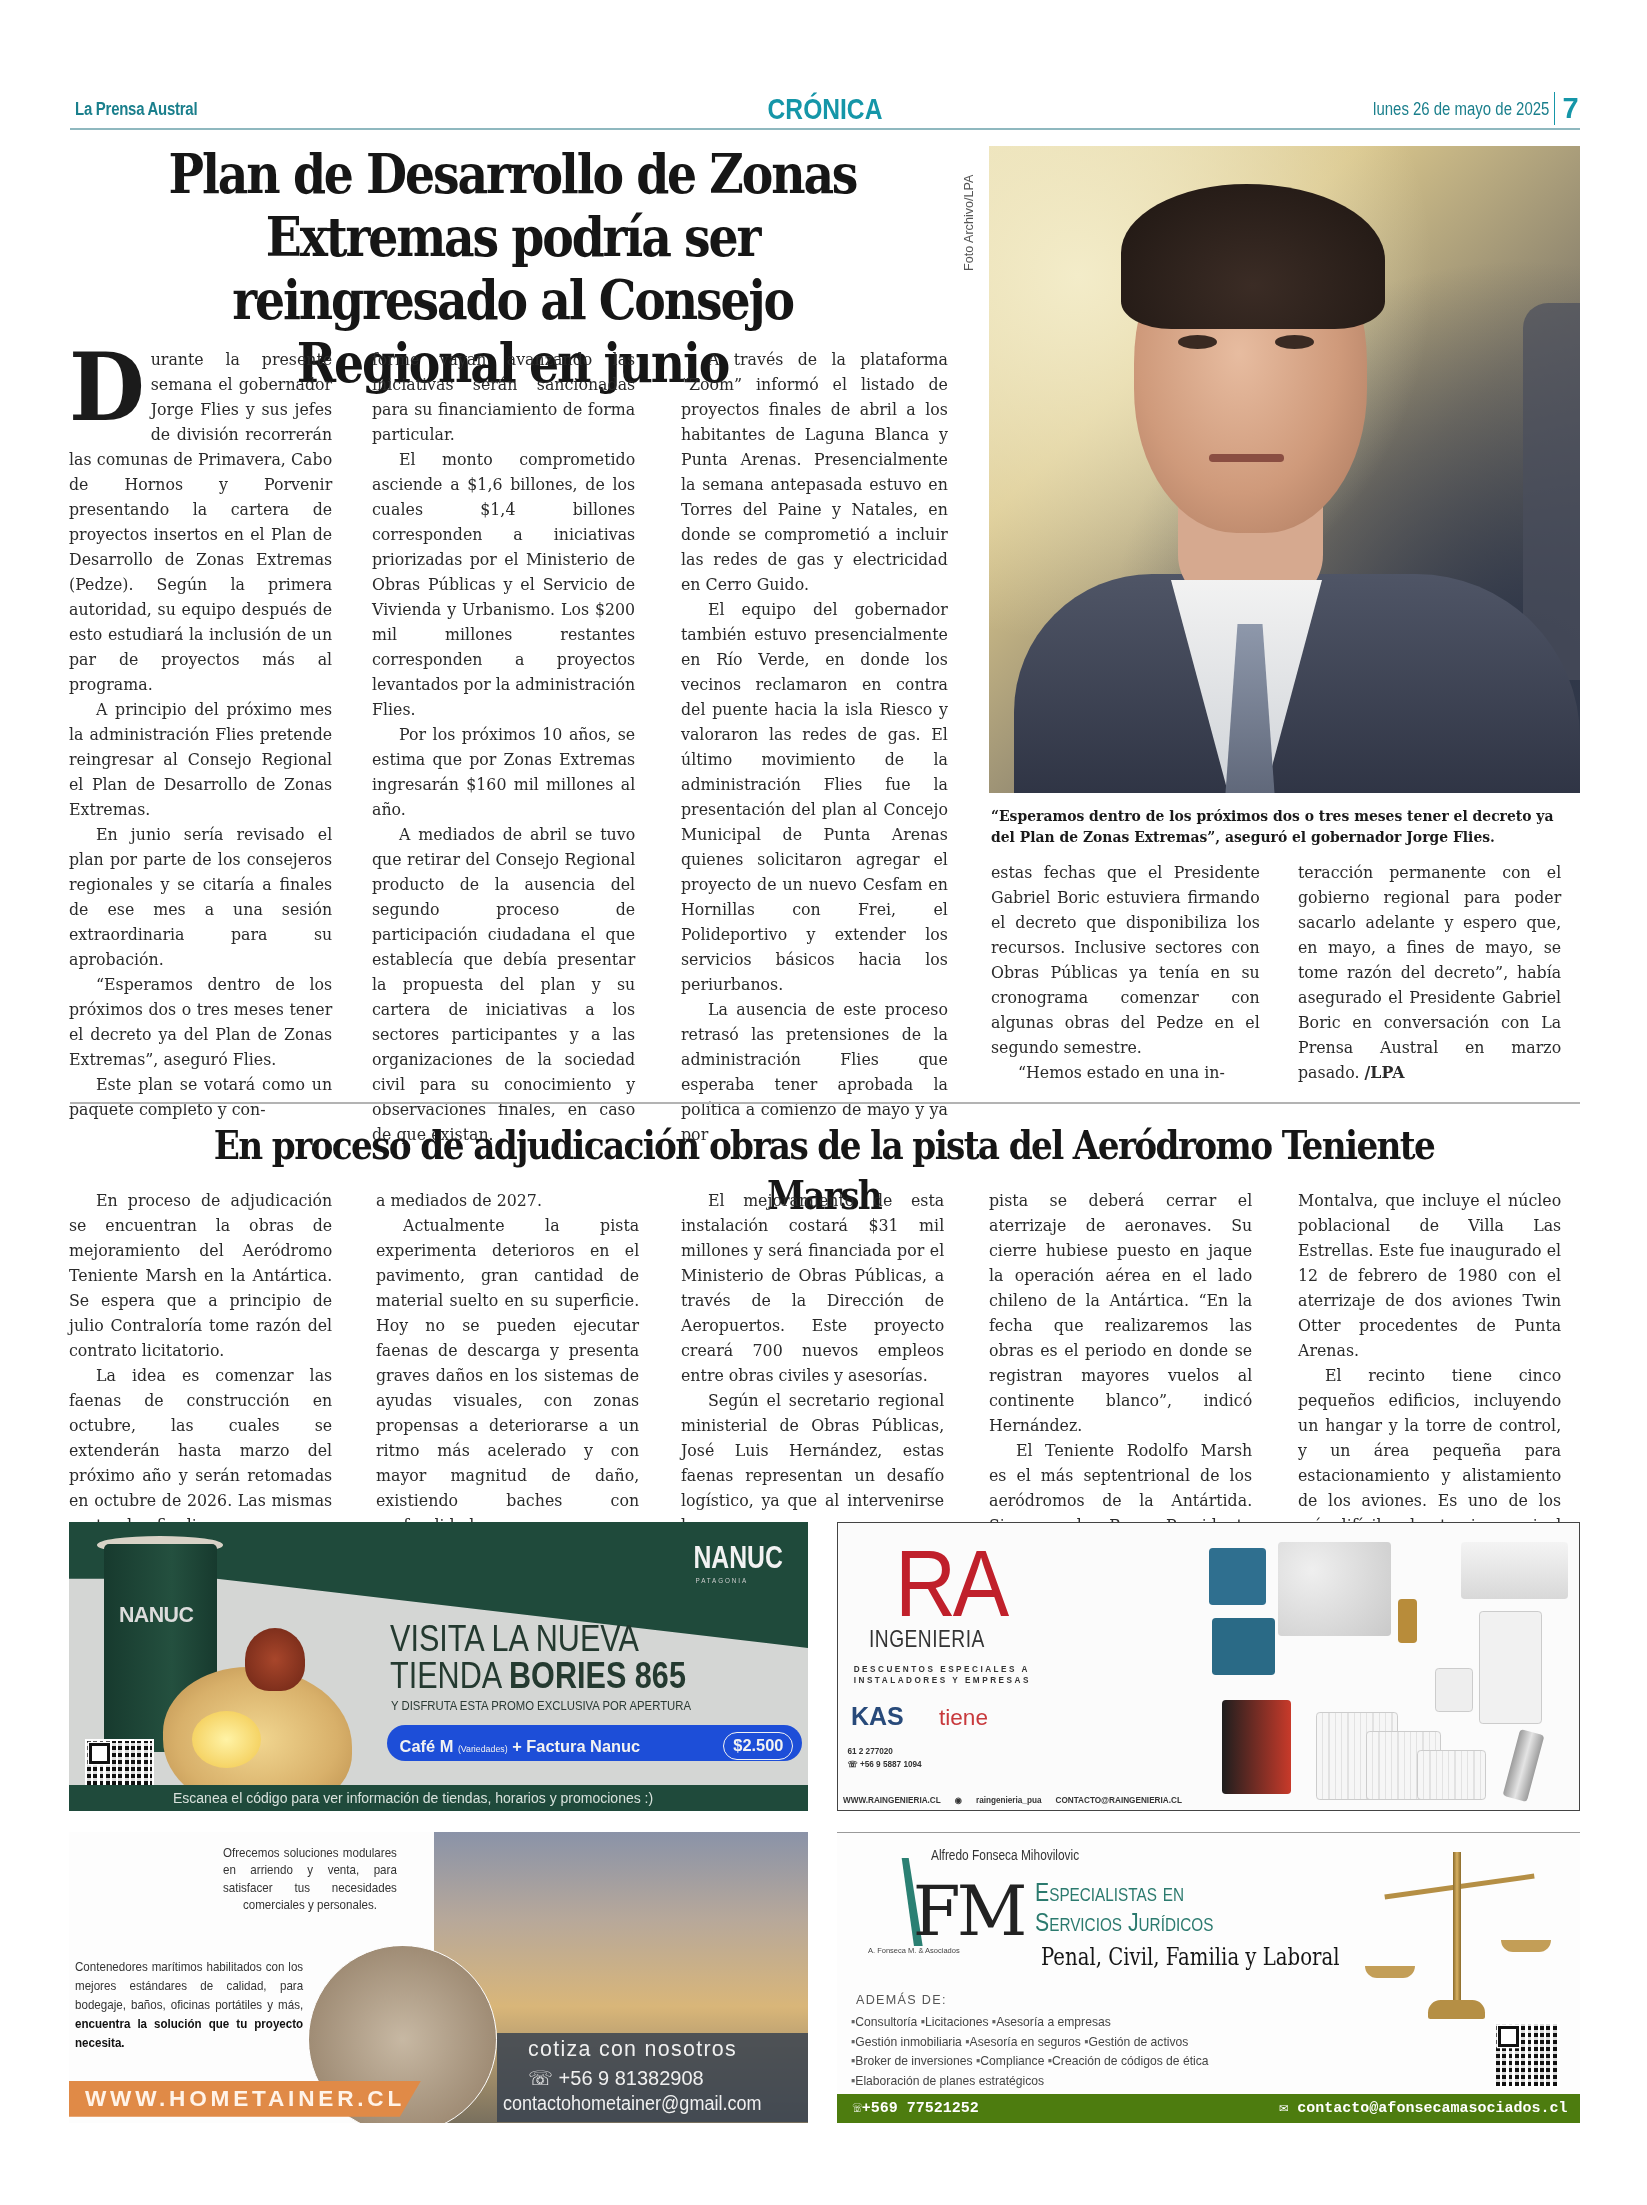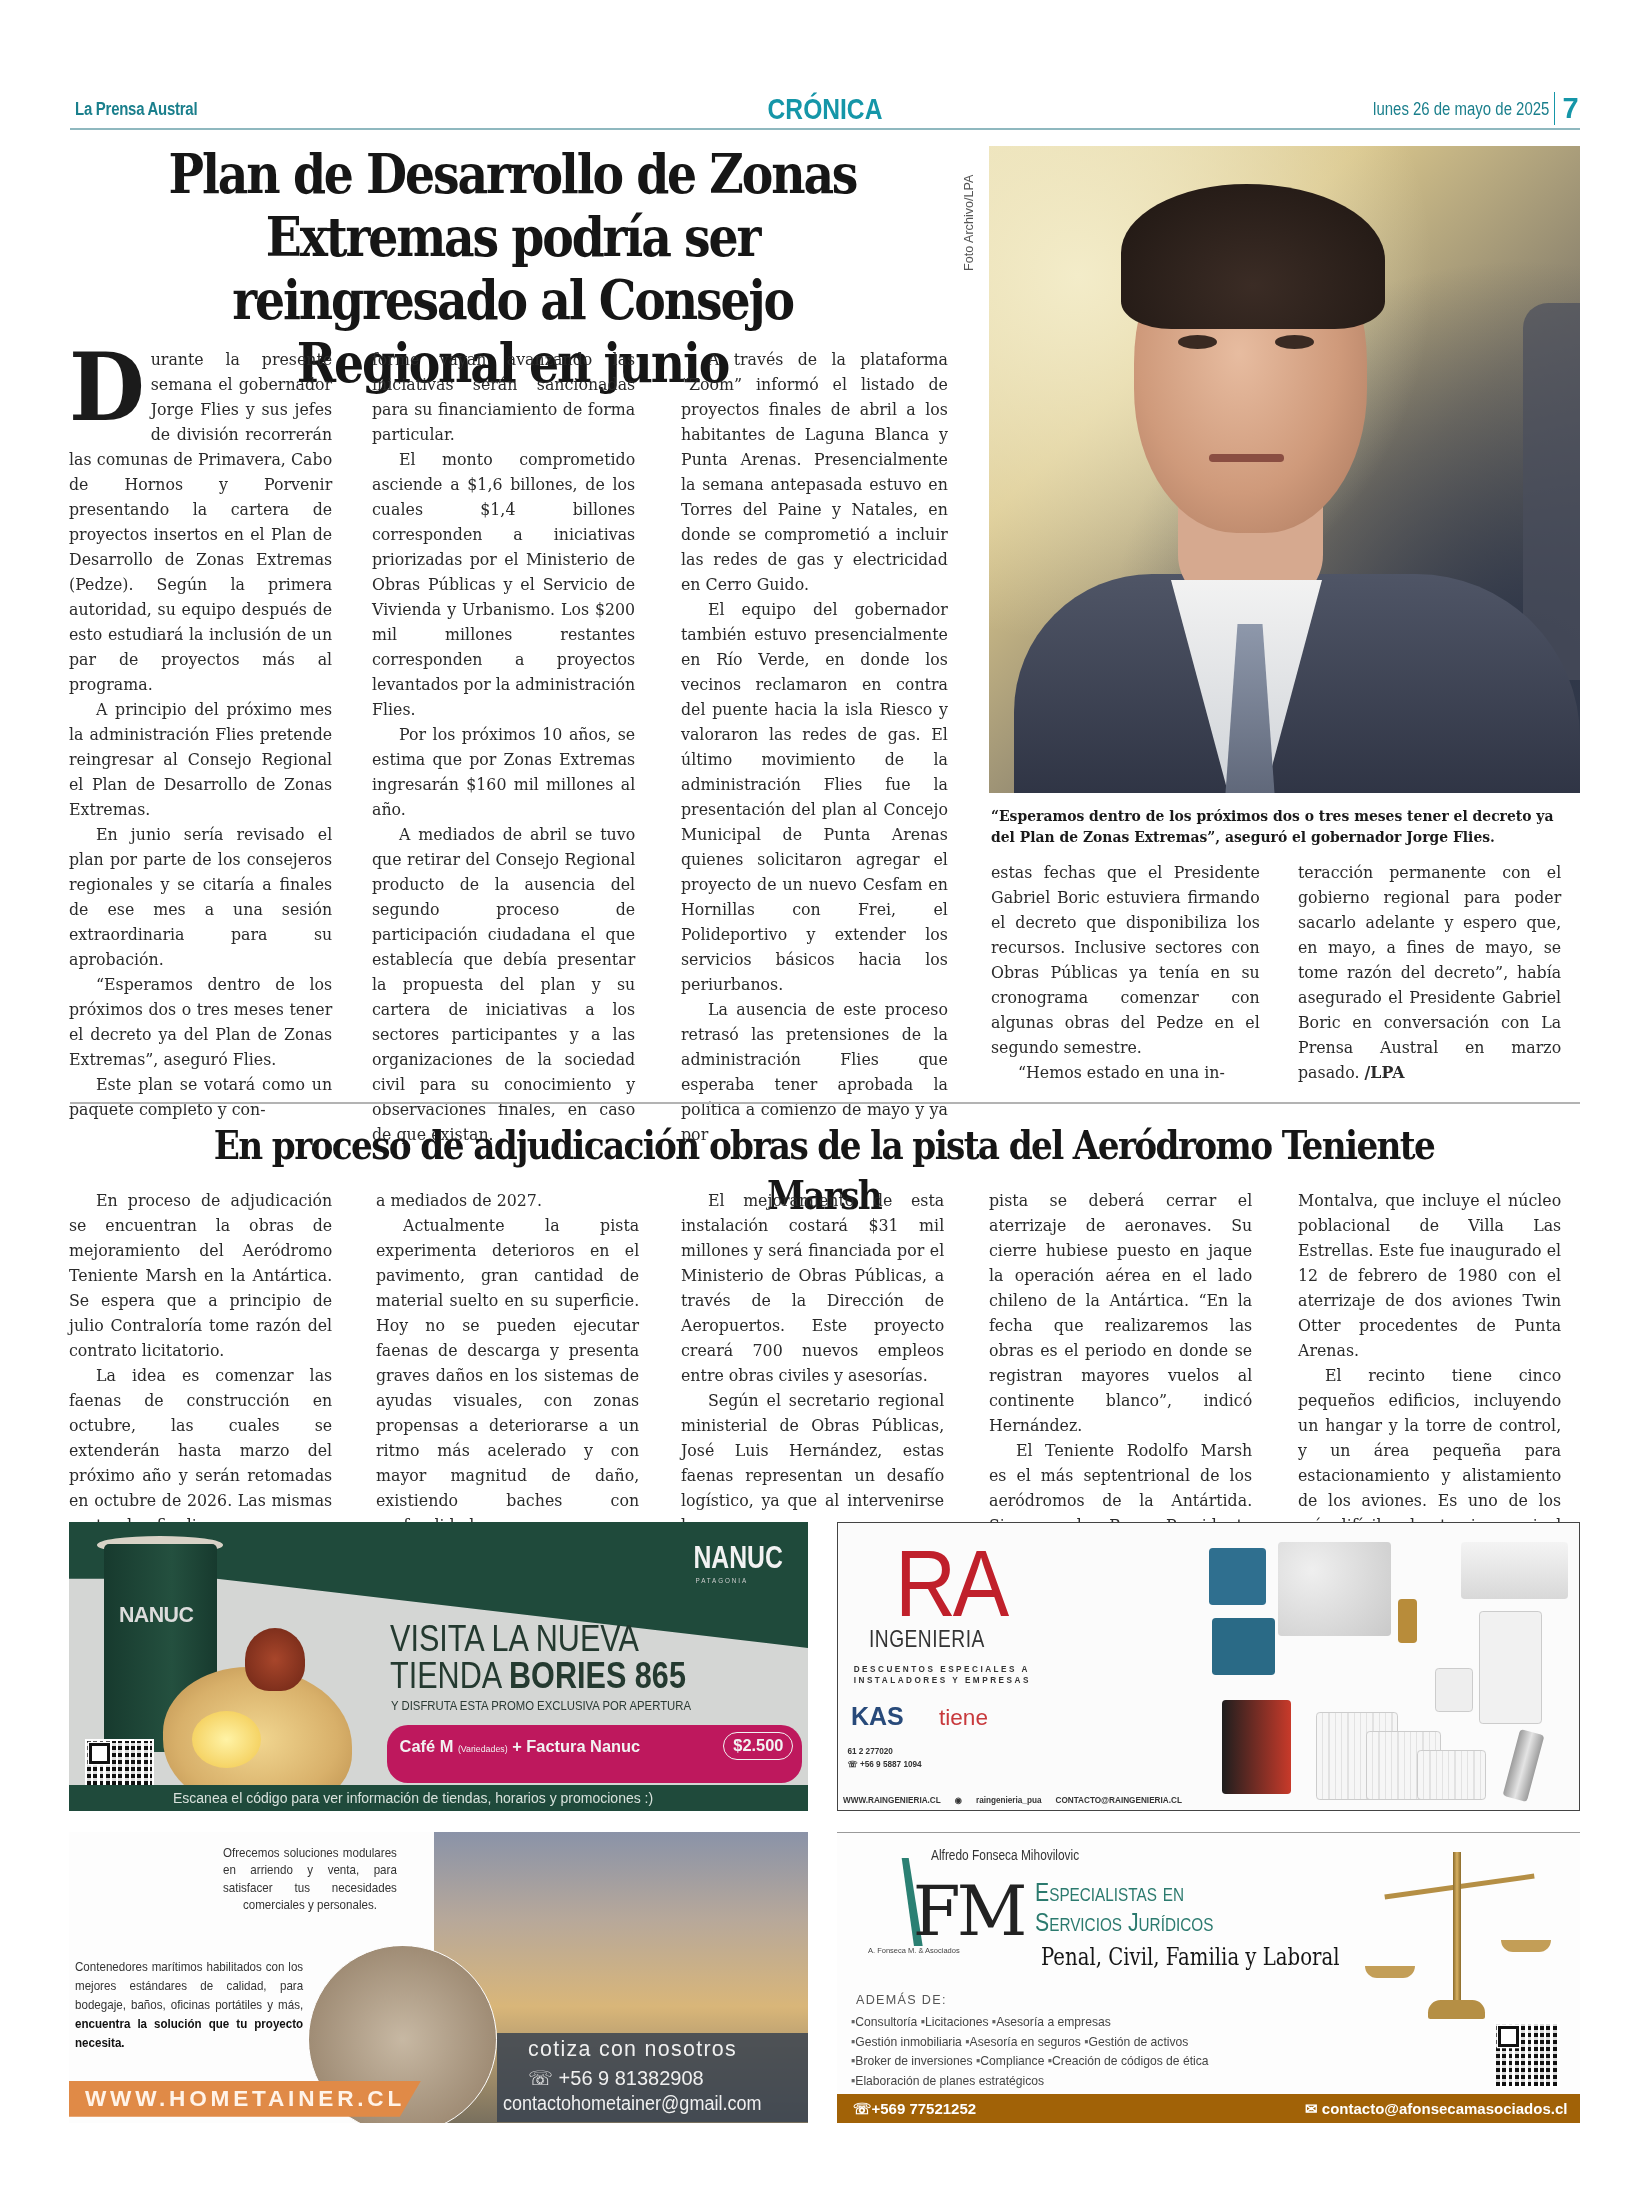--- a/index.html
+++ b/index.html
@@ -64,21 +64,21 @@
   .ad-nanuc .cup-logo { position: absolute; left: 50px; top: 81px; font-family: "Liberation Sans", sans-serif; font-weight: bold; font-size: 21.4px; color: #dcdcdc; letter-spacing: -0.6px; }
   .ad-nanuc .pastry { position: absolute; left: 94px; top: 145px; width: 189px; height: 145px; background: radial-gradient(ellipse at 50% 50%, #f1d690, #d8b06a 60%, #b78a4a); border-radius: 45% 55% 40% 50%; }
   .ad-nanuc .jam { position: absolute; left: 176px; top: 106px; width: 60px; height: 63px; background: radial-gradient(ellipse, #a8462b, #6e2616); border-radius: 50% 50% 40% 40%; }
   .ad-nanuc .cream { position: absolute; left: 123px; top: 189px; width: 69px; height: 57px; background: radial-gradient(ellipse, #fff3a6, #f1c64a); border-radius: 50%; }
   .ad-nanuc .brand { position: absolute; right: 25px; top: 17.6px; font-family: "Liberation Sans", sans-serif; font-weight: bold; font-size: 31px; color: #f2f2f2; transform: scaleX(0.8); transform-origin: right; }
   .ad-nanuc .brand-sub { position: absolute; right: 60px; top: 55px; font-family: "Liberation Sans", sans-serif; font-size: 6.3px; color: #cfcfcf; letter-spacing: 1.9px; }
   .ad-nanuc .l1 { position: absolute; left: 321px; top: 96px; font-family: "Liberation Sans", sans-serif; font-size: 36px; color: #243a30; transform: scaleX(0.85); transform-origin: left; }
   .ad-nanuc .l2 { position: absolute; left: 321px; top: 133px; font-family: "Liberation Sans", sans-serif; font-size: 36px; color: #243a30; transform: scaleX(0.85); transform-origin: left; white-space: nowrap; }
   .ad-nanuc .l2 b { font-weight: bold; }
   .ad-nanuc .l3 { position: absolute; left: 322px; top: 177px; font-family: "Liberation Sans", sans-serif; font-size: 12.6px; color: #2a3a33; transform: scaleX(0.9); transform-origin: left; white-space: nowrap; }
-  .ad-nanuc .promo { position: absolute; left: 318px; top: 203px; width: 415px; height: 58px; background: #be185d; border-radius: 21px; color: #f2f2f2; font-family: "Liberation Sans", sans-serif; font-weight: bold; font-size: 16.4px; line-height: 42px; padding-left: 12.6px; white-space: nowrap; }
+  .ad-nanuc .promo { position: absolute; left: 318px; top: 203px; width: 415px; height: 36px; background: #1d4ed8; border-radius: 21px; color: #f2f2f2; font-family: "Liberation Sans", sans-serif; font-weight: bold; font-size: 16.4px; line-height: 42px; padding-left: 12.6px; white-space: nowrap; }
   .ad-nanuc .promo small { font-weight: normal; font-size: 8.8px; }
   .ad-nanuc .price { position: absolute; right: 8.8px; top: 7px; height: 28px; line-height: 25px; padding: 0 8.8px; border: 1.3px solid #f2f2f2; border-radius: 14px; font-size: 16.4px; margin-left: 40px; }
   .ad-nanuc .footer { position: absolute; left: 0; bottom: 0; width: 100%; height: 26.4px; background: #1f4a3b; color: #d8e1dc; font-family: "Liberation Sans", sans-serif; font-size: 14px; line-height: 26.4px; padding-left: 104px; white-space: nowrap; }
   .qr { position: absolute; background: repeating-linear-gradient(90deg, #111 0 3.8px, #fff 3.8px 6.3px), #fff; border: 2.5px solid #fff; }
   .qr::before { content: ""; position: absolute; inset: 0; background: repeating-linear-gradient(0deg, transparent 0 3.8px, rgba(255,255,255,0.85) 3.8px 7px); }
   .qr::after { content: ""; position: absolute; left: 1.9px; top: 1.9px; width: 15px; height: 15px; border: 3.8px solid #111; background: #fff; box-shadow: 0 0 0 1.3px #fff; }
   .ad-nanuc .qr { left: 15.7px; top: 217px; width: 69px; height: 69px; }
 
   .ad-ra { left: 837px; top: 1522px; width: 743px; height: 289px; background: #fbfbfb; border: 1.9px solid #444; }
   .ad-ra .logo { position: absolute; left: 57px; top: 14px; font-family: "Liberation Sans", sans-serif; font-size: 94px; line-height: 94px; color: #c0202b; letter-spacing: -3.8px; transform: scaleX(0.9); transform-origin: left; }
@@ -117,21 +117,21 @@
   .ad-afm .scale { position: absolute; left: 522px; top: 12.6px; width: 201px; height: 176px; }
   .ad-afm .scale .post { position: absolute; left: 94px; top: 6.3px; width: 7.5px; height: 157px; background: linear-gradient(90deg, #8a6a2a, #d7b061, #8a6a2a); }
   .ad-afm .scale .beam { position: absolute; left: 25px; top: 38px; width: 151px; height: 5px; background: #b58f45; transform: rotate(-8deg); }
   .ad-afm .scale .pan1 { position: absolute; left: 6.3px; top: 120px; width: 50px; height: 12.6px; background: #c39e57; border-radius: 0 0 25px 25px; }
   .ad-afm .scale .pan2 { position: absolute; left: 142px; top: 94px; width: 50px; height: 12.6px; background: #c39e57; border-radius: 0 0 25px 25px; }
   .ad-afm .scale .base { position: absolute; left: 69px; top: 154px; width: 57px; height: 19px; background: #b58f45; border-radius: 12.6px 12.6px 2.5px 2.5px; }
   .ad-afm .ademas { position: absolute; left: 19px; top: 160px; font-family: "Liberation Sans", sans-serif; font-size: 12.6px; color: #555; letter-spacing: 1.3px; }
   .ad-afm .services { position: absolute; left: 14px; top: 179px; font-family: "Liberation Sans", sans-serif; font-size: 13.2px; line-height: 19.5px; color: #444; transform: scaleX(0.92); transform-origin: left; }
   .ad-afm .services .svc::before { content: "\25AA "; color: #666; }
   .ad-afm .qr { left: 657px; top: 189px; width: 66px; height: 66px; }
-  .ad-afm .bar { position: absolute; left: 0; bottom: 0; width: 100%; height: 29px; background: #a16207; color: #fff; font-family: Liberation Sans, sans-serif; font-weight: bold; font-size: 15px; line-height: 29px; }
+  .ad-afm .bar { position: absolute; left: 0; bottom: 0; width: 100%; height: 29px; background: #4d7c0f; color: #fff; font-family: Liberation Mono, monospace; font-weight: bold; font-size: 15px; line-height: 29px; }
   .ad-afm .bar .ph { position: absolute; left: 15.7px; }
   .ad-afm .bar .em { position: absolute; right: 12.6px; }
 </style>
 </head>
 <body>
 
 <header class="masthead">
   <span class="paper-name">La Prensa Austral</span>
   <span class="section">CRÓNICA</span>
   <span class="date">lunes 26 de mayo de 2025</span>

